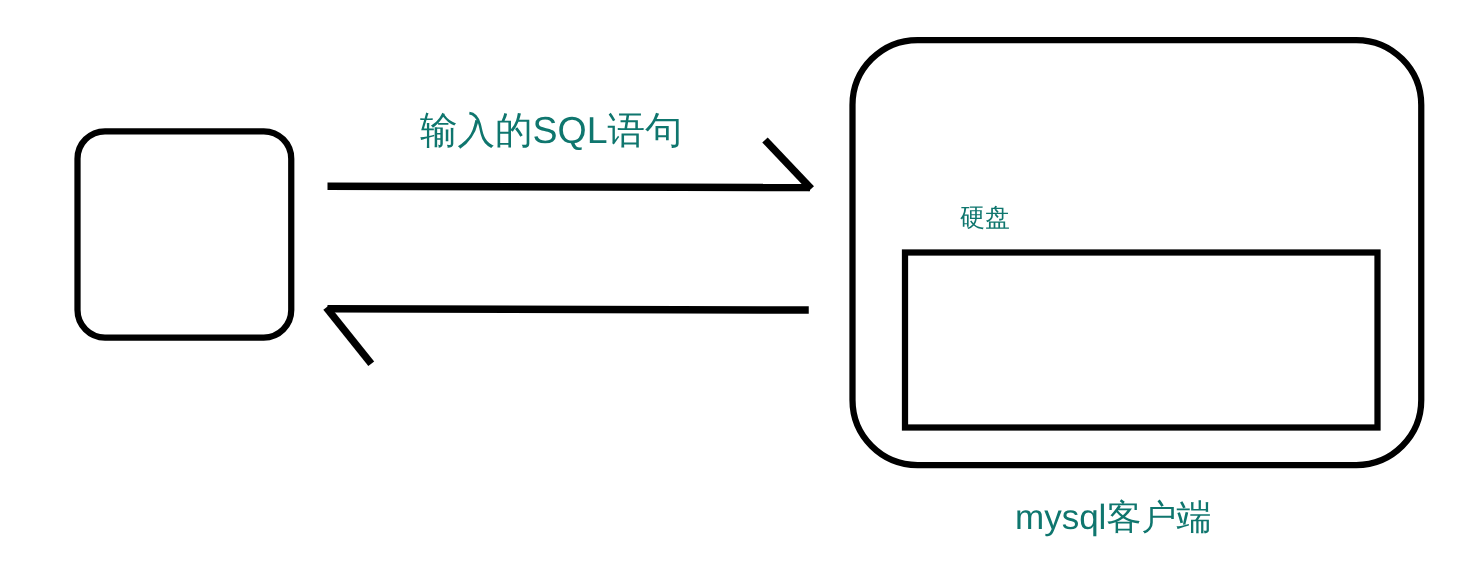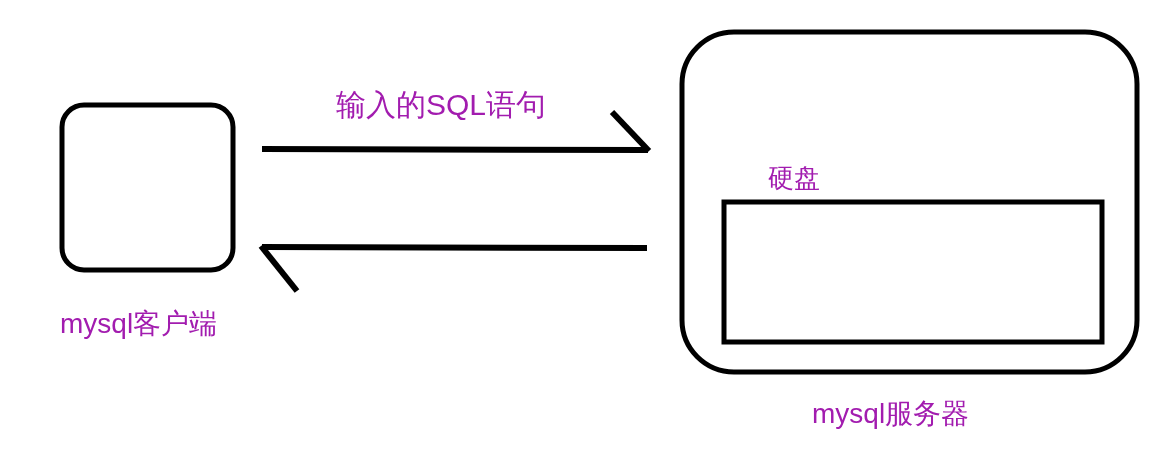--- a/index.html
+++ b/index.html
@@ -23,21 +23,21 @@
   #diagram-svg {
     position: absolute;
     left: 0;
     top: 0;
     width: 1173px;
     height: 452px;
     display: block;
   }
   .diagram-label {
     position: absolute;
-    color: #a21caf;
+    color: #0f766e;
     white-space: nowrap;
     line-height: 1;
     font-family: "Liberation Sans", "DejaVu Sans", sans-serif;
     font-weight: 400;
   }
   #label-client-caption {
     left: 60px;
     top: 310px;
     font-size: 28px;
   }
@@ -52,21 +52,21 @@
     font-size: 30px;
   }
   #label-response {
     left: 336px;
     top: 288px;
     font-size: 30px;
   }
   #label-disk {
     left: 768px;
     top: 165px;
-    font-size: 26px;
+    font-size: 20px;
   }
 </style>
 </head>
 <body>
 
 <div id="diagram-root">
 
   <svg id="diagram-svg" viewBox="0 0 1173 452">
 
     <rect x="62" y="105" width="171" height="165" rx="22" ry="22" fill="none" stroke="#000000" stroke-width="5"></rect>
@@ -79,22 +79,21 @@
     <g>
       <line x1="647" y1="248" x2="262" y2="247" stroke="#000000" stroke-width="6" stroke-linecap="butt"></line>
       <line x1="261" y1="246" x2="297" y2="291" stroke="#000000" stroke-width="6" stroke-linecap="butt"></line>
     </g>
 
     <rect x="682" y="32" width="455" height="340" rx="52" ry="52" fill="none" stroke="#000000" stroke-width="5"></rect>
 
     <rect x="724" y="202" width="378" height="140" fill="none" stroke="#000000" stroke-width="5"></rect>
   </svg>
 
-  <div class="diagram-label" id="label-client-caption">mysql客户端</div>
 
   <div class="diagram-label" id="label-request">输入的SQL语句</div>
 
 
   <div class="diagram-label" id="label-disk">硬盘</div>
 
-  <div class="diagram-label" id="label-server-caption">mysql服务器</div>
+  <div class="diagram-label" id="label-server-caption">mysql客户端</div>
 
 </div>
 
 </body></html>

